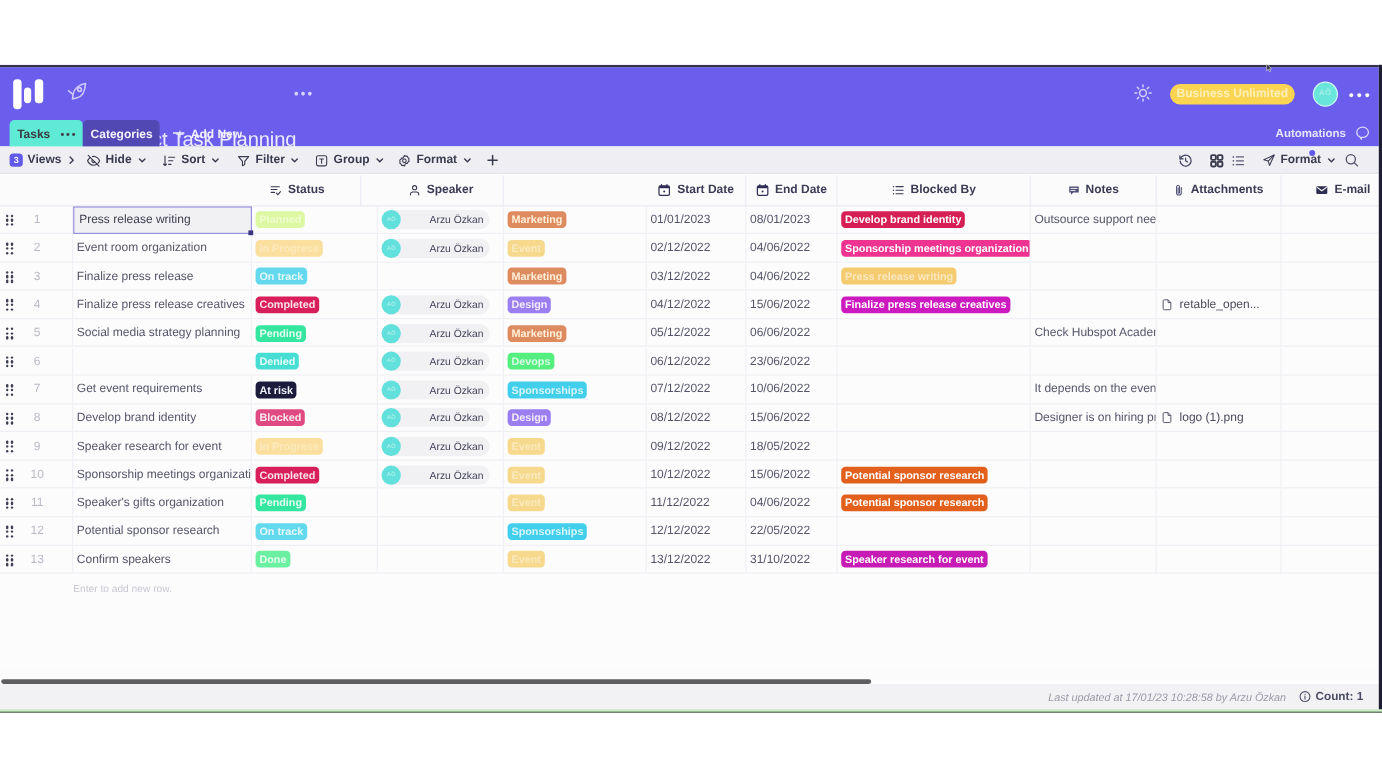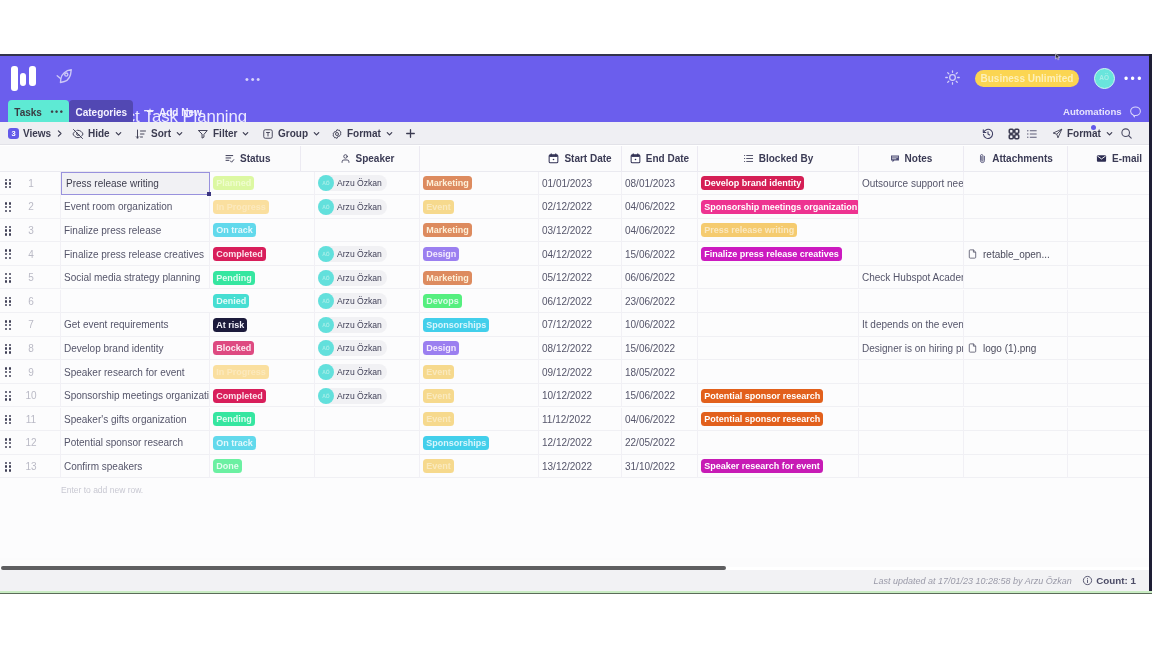--- a/index.html
+++ b/index.html
@@ -64,21 +64,21 @@
         font-size:10px;color:#55556a;overflow:hidden;white-space:nowrap;}
   .cell.num{justify-content:center;color:#b9b9c5;font-size:10px;padding:0;}
   .cell.handle{justify-content:flex-start;border-right:none;padding:0 0 0 4.5px;}
   .dots6{width:7px;height:9.5px;display:grid;grid-template-columns:2.4px 2.4px;grid-template-rows:2.4px 2.4px 2.4px;column-gap:2.2px;row-gap:1.3px;}
   .dots6 s{background:#3f3f55;border-radius:50%;display:block;width:2.4px;height:2.4px;}
   .pill{display:inline-flex;align-items:center;height:14px;padding:0 3.2px;border-radius:3.5px;font-size:9px;font-weight:700;
         color:#fff;letter-spacing:0;white-space:nowrap;line-height:14px;}
   .assignee{display:inline-flex;align-items:center;gap:3px;height:16px;padding:0 5.5px 0 0px;border-radius:8px;background:#f1f1f4;}
   .assignee .av{width:16px;height:16px;border-radius:50%;background:#62e0dc;color:#a7eee8;font-size:5px;font-weight:700;
        display:flex;align-items:center;justify-content:center;flex:0 0 16px;}
-  .assignee .nm{font-size:8.6px;color:#43435a;font-weight:400;}
+  .assignee .nm{font-size:8.6px;color:#43435a;font-weight:400;margin-left:21px;}
   .attach{display:inline-flex;align-items:center;gap:5px;font-size:10px;color:#4b4b5c;}
   .sel{position:absolute;border:1px solid #9891dd;background:#f1f1f4;z-index:20;display:flex;align-items:center;padding:0 4px;
        font-size:10px;color:#3d3d4d;}
   .sel:after{content:"";position:absolute;right:-2px;bottom:-2px;width:4px;height:4px;background:#3b3580;}
   .addrow{position:absolute;left:61px;height:23.6px;display:flex;align-items:center;font-size:8.5px;color:#c8c8d2;}
 
   
   .hscroll{position:absolute;left:0;top:504px;width:1150px;height:9px;background:#fbfbfc;}
   .hscroll i{position:absolute;left:1px;top:8px;width:725px;height:4px;border-radius:2px;background:#5e5e60;}
   .statusbar{position:absolute;left:0;top:516px;width:1150px;height:21px;background:#f2f2f4;

